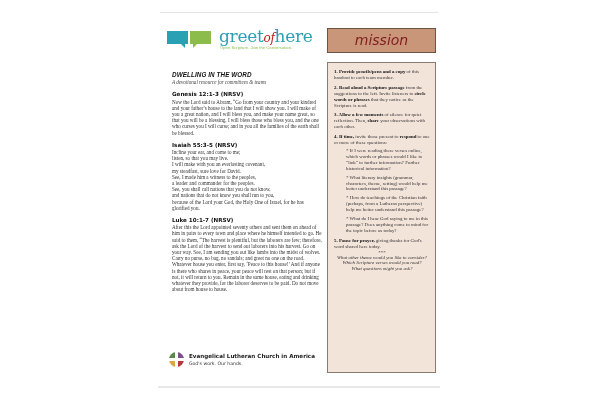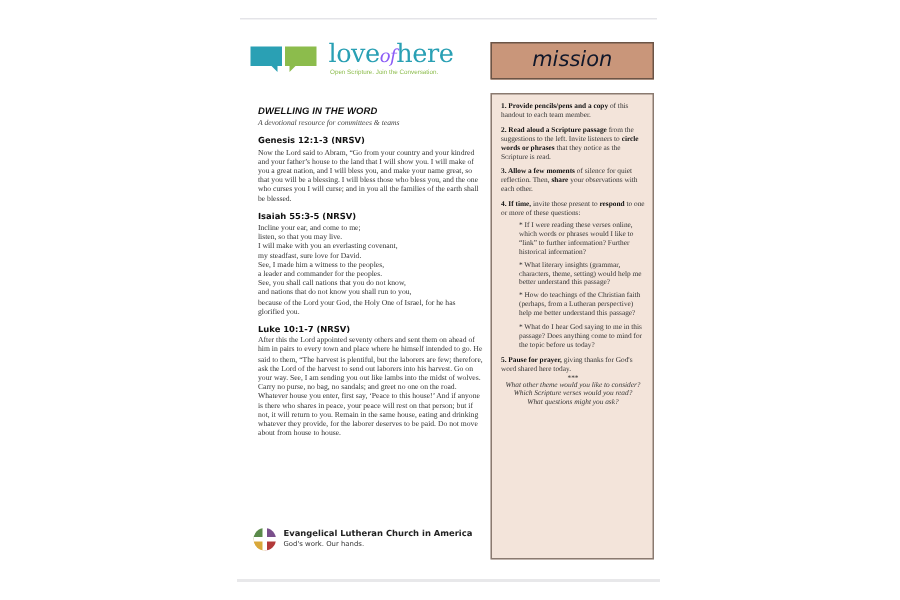--- a/index.html
+++ b/index.html
@@ -8,24 +8,24 @@
   .shadow-top { position:absolute; left:160px; top:12px; width:278px; height:2px; background:#e4e4e8; }
   .shadow-bottom { position:absolute; left:158px; top:386px; width:282px; height:2px; background:#e8e8ea; }
 
   .logo { position:absolute; left:167px; top:30px; width:150px; height:22px; }
   .bubble { position:absolute; top:1px; width:21px; height:13px; }
   .bubble.blue { left:0; background:#2aa0b4; }
   .bubble.green { left:23px; background:#8cbc4c; }
   .bubble.blue:after { content:""; position:absolute; right:3px; bottom:-4px; border-left:4px solid transparent; border-top:4px solid #2aa0b4; }
   .bubble.green:after { content:""; position:absolute; left:3px; bottom:-4px; border-right:4px solid transparent; border-top:4px solid #8cbc4c; }
   .logo-word { position:absolute; left:52px; top:-4px; font-family:"DejaVu Serif", serif; font-size:17px; color:#2aa0b4; letter-spacing:-0.3px; white-space:nowrap; }
-  .logo-word .of { color:#8b5cf6; font-style:italic; font-size:12px; }
+  .logo-word .of { color:#b91c1c; font-style:italic; font-size:12px; }
   .logo-tag { position:absolute; left:53px; top:15px; font-family:"Liberation Sans", sans-serif; font-size:4.2px; color:#8cbc4c; white-space:nowrap; }
 
-  .mission { position:absolute; left:327px; top:28px; width:109px; height:25px; background:#c9967a; border:1px solid #6b5446; box-sizing:border-box; text-align:center; font-family:"DejaVu Sans", sans-serif; font-style:italic; font-size:14px; line-height:23px; color:#0f172a; }
+  .mission { position:absolute; left:327px; top:28px; width:109px; height:25px; background:#c9967a; border:1px solid #6b5446; box-sizing:border-box; text-align:center; font-family:"DejaVu Sans", sans-serif; font-style:italic; font-size:14px; line-height:23px; color:#7f1d1d; }
 
   .left { position:absolute; left:172px; top:72px; width:150px; font-size:5.1px; line-height:6.2px; color:#333; }
   .left .title { font-family:"Liberation Sans", sans-serif; font-weight:bold; font-style:italic; font-size:6.3px; color:#111; letter-spacing:0.1px; }
   .left .subtitle { font-style:italic; color:#444; margin-top:1px; }
   .left .ref { font-family:"DejaVu Sans", sans-serif; font-weight:bold; font-size:5.6px; color:#111; margin-top:6px; margin-bottom:1px; }
   .left p { margin:0; }
   .left .verse-line { white-space:nowrap; }
 
   .elca { position:absolute; left:169px; top:352px; width:150px; height:22px; }
   .elca-icon { position:absolute; left:0; top:0; width:15px; height:15px; border-radius:50%; background:conic-gradient(#7a4f8c 0 25%, #b23a3a 25% 50%, #d9a83a 50% 75%, #5a8a4a 75% 100%); }
@@ -44,21 +44,21 @@
 </head>
 <body>
 
 <div class="shadow-top"></div>
 <div class="page"></div>
 <div class="shadow-bottom"></div>
 
 <div class="logo">
   <div class="bubble blue"></div>
   <div class="bubble green"></div>
-  <div class="logo-word"><span>love</span><span class="of">of</span><span>here</span></div>
+  <div class="logo-word"><span>greet</span><span class="of">of</span><span>here</span></div>
   <div class="logo-tag">Open Scripture. Join the Conversation.</div>
 </div>
 
 <div class="mission">mission</div>
 
 <div class="left">
   <div class="title">DWELLING IN THE WORD</div>
   <div class="subtitle">A devotional resource for committees &amp; teams</div>
 
   <div class="ref">Genesis 12:1-3 (NRSV)</div>

